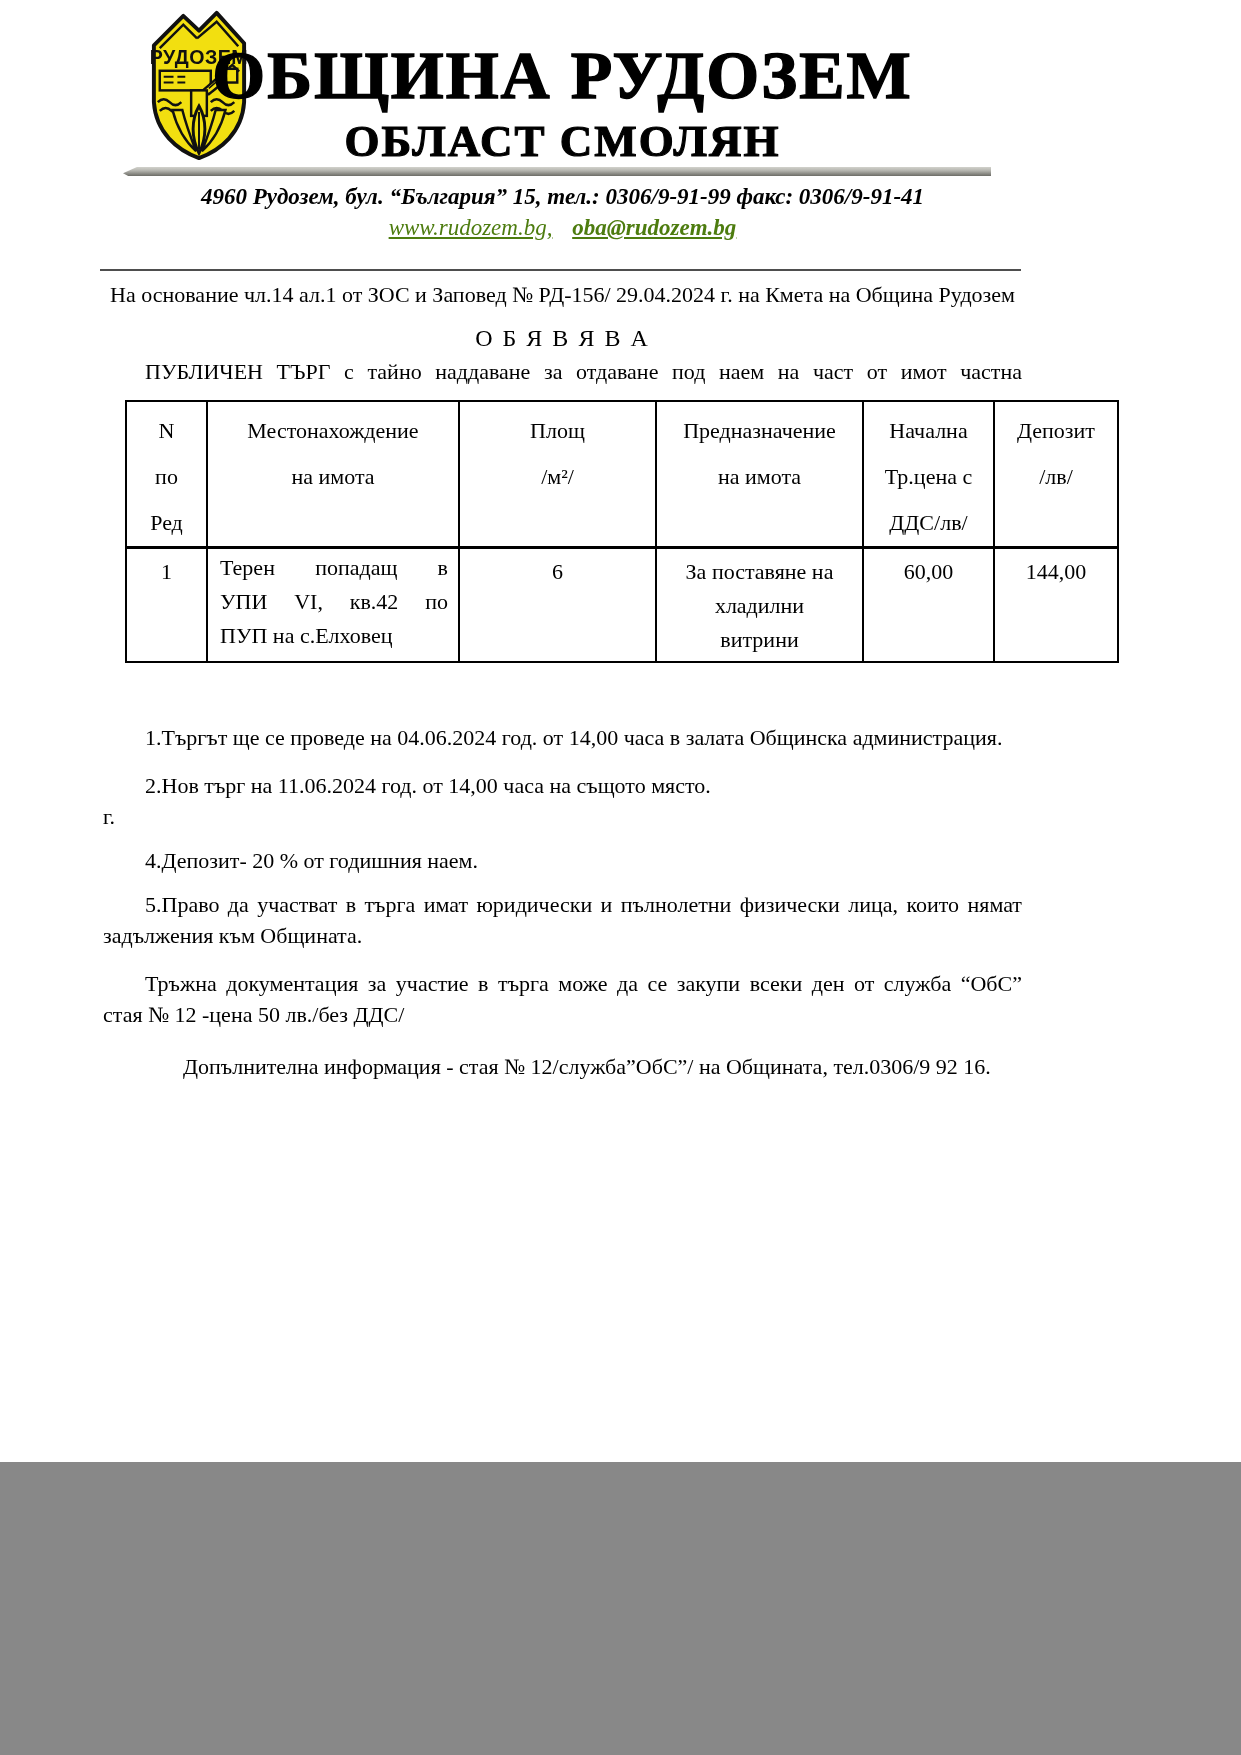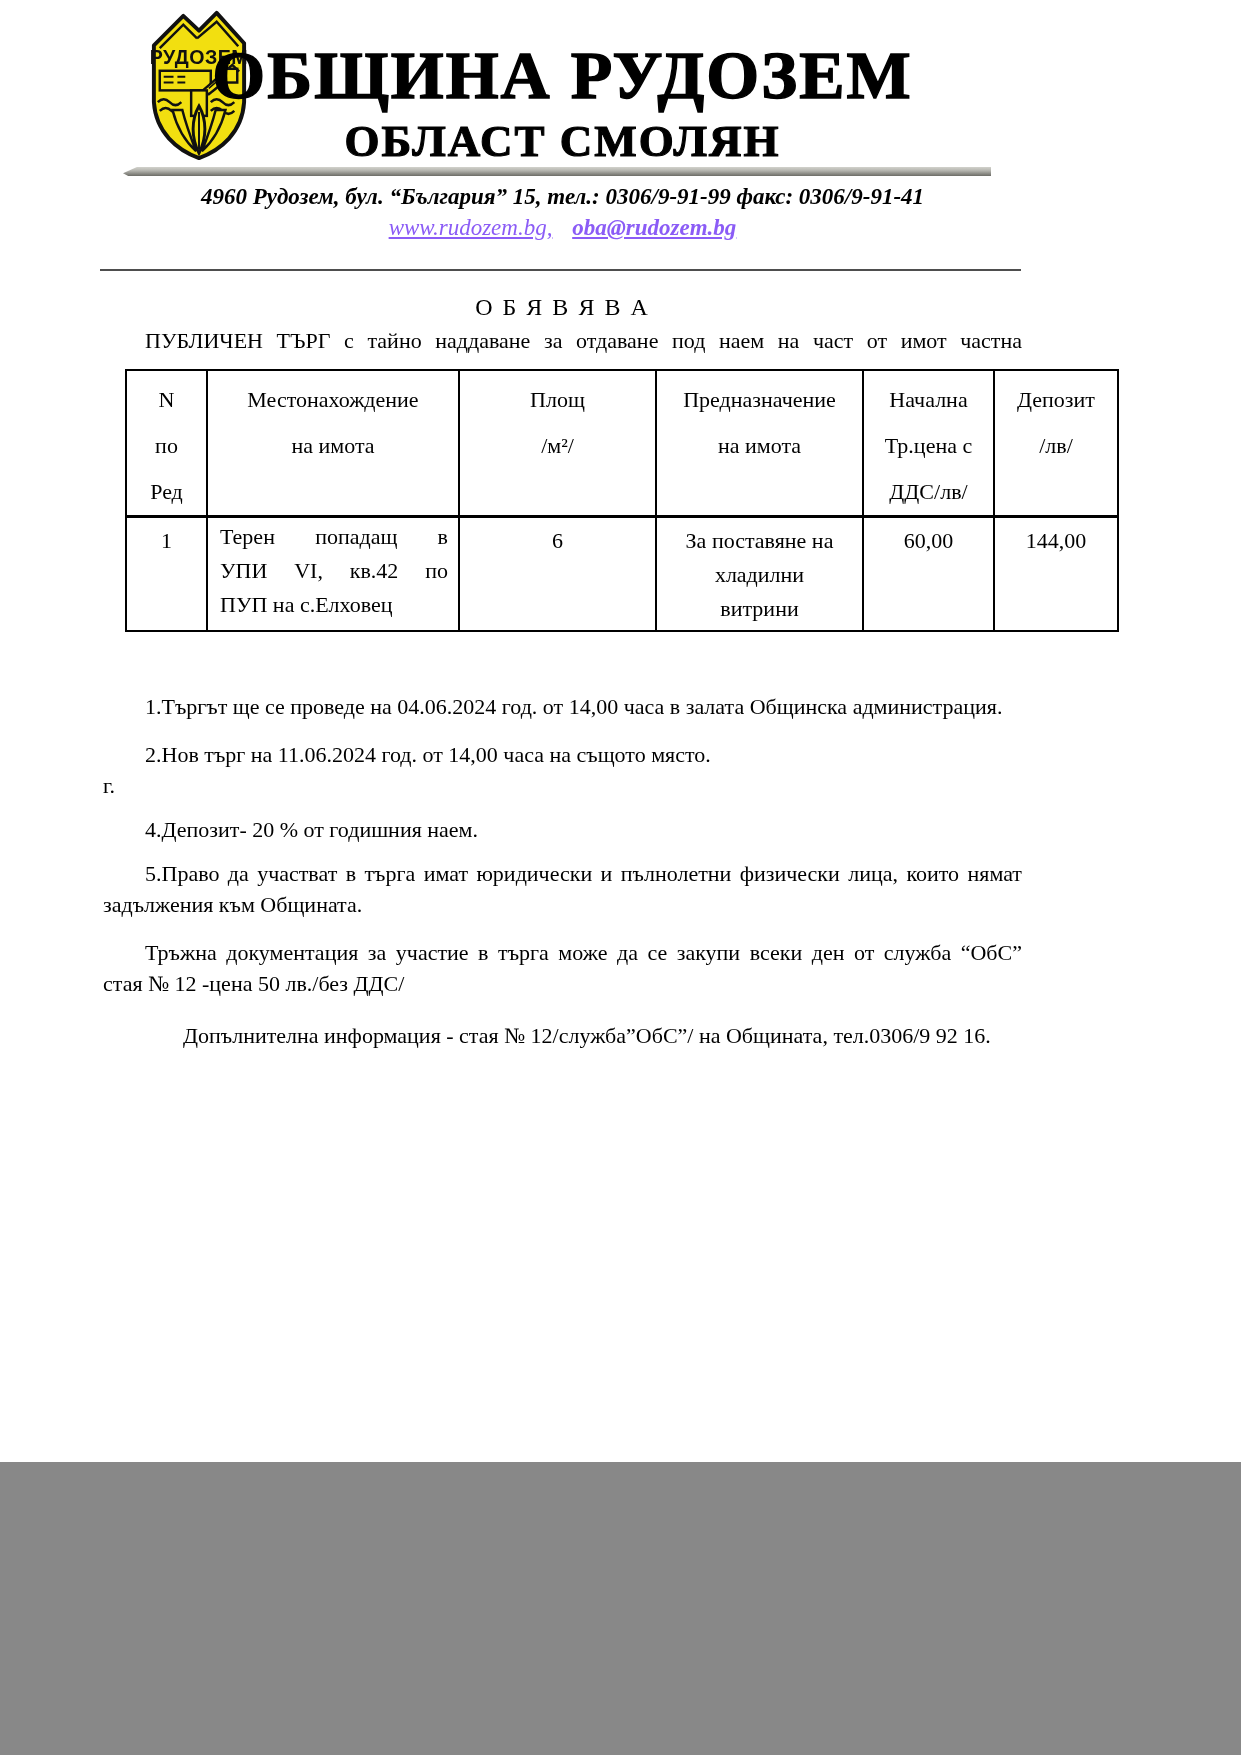--- a/index.html
+++ b/index.html
@@ -35,21 +35,21 @@
     clip-path: polygon(0 70%, 1.6% 0, 100% 0, 100% 100%, 0.6% 100%);
   }
   .address-line {
     position: absolute; left: 103px; top: 184px; width: 919px;
     text-align: center; font-size: 23px; font-weight: bold; font-style: italic;
   }
   .links-line {
     position: absolute; left: 103px; top: 215px; width: 919px;
     text-align: center; font-size: 23px;
   }
-  .links-line a { color: #8b5cf6; text-decoration: underline; }
+  .links-line a { color: #4d7c0f; text-decoration: underline; }
   .web-link { font-style: italic; }
   .email-link { font-style: italic; font-weight: bold; margin-left: 14px; }
   .content-rule {
     position: absolute; left: 100px; top: 269px; width: 921px; height: 2px;
     background: #4e4e4e;
   }
   
   .main {
     position: absolute; left: 103px; top: 279px; width: 919px;
     font-size: 22px; line-height: 31px;
@@ -135,20 +135,21 @@
 
   <div class="links-line">
     <a href="#" class="web-link">www.rudozem.bg,</a>
     <a href="#" class="email-link">oba@rudozem.bg</a>
   </div>
 
   <div class="content-rule"></div>
 
   <div class="main">
 
+    <div class="intro">На основание  чл.14 ал.1 от ЗОС и Заповед № РД-156/ 29.04.2024 г. на Кмета на Община Рудозем</div>
 
     <div class="announce-title">О Б Я В Я В А</div>
 
     <div class="para">
       <div class="line-j indent">ПУБЛИЧЕН ТЪРГ с тайно наддаване за  отдаване под наем на част от имот частна</div>
     </div>
 
     <table class="tender">
       <colgroup>
         <col style="width:81px">

